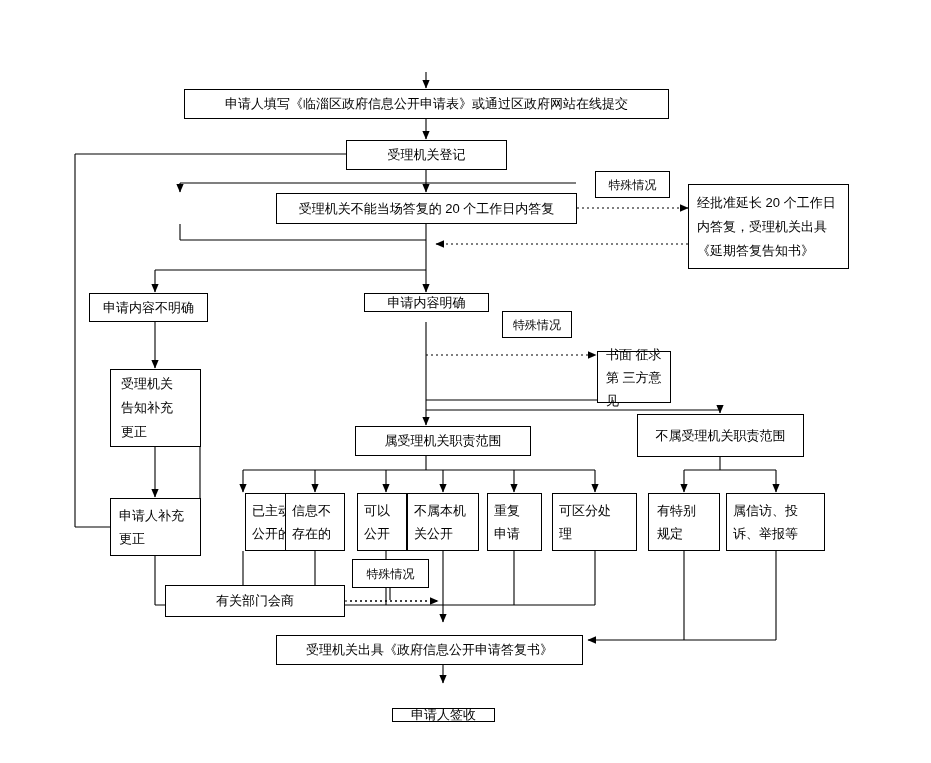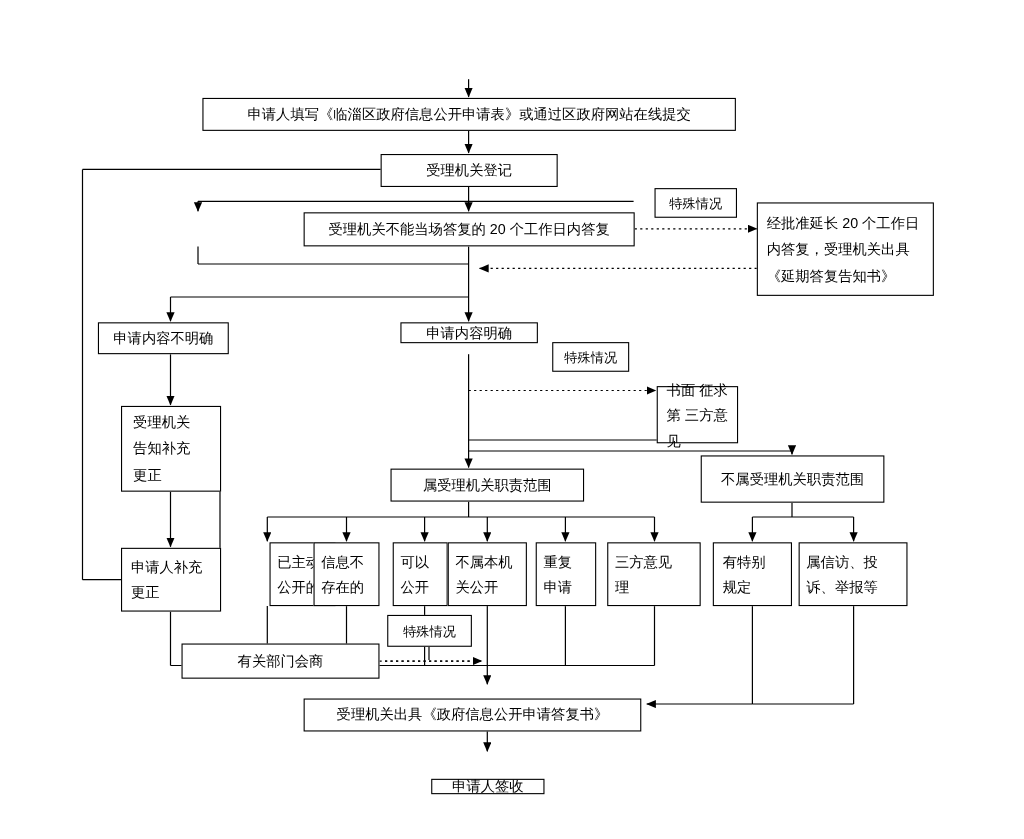--- a/index.html
+++ b/index.html
@@ -196,21 +196,21 @@
 
   <div class="node left" style="left:357px; top:493px; width:50px; height:58px; padding:4px 6px; line-height:23px;">可以
 公开</div>
 
   <div class="node left" style="left:407px; top:493px; width:72px; height:58px; padding:4px 6px; line-height:23px;">不属本机
 关公开</div>
 
   <div class="node left" style="left:487px; top:493px; width:55px; height:58px; padding:4px 6px; line-height:23px;">重复
 申请</div>
 
-  <div class="node left" style="left:552px; top:493px; width:85px; height:58px; padding:4px 6px; line-height:23px;">三方意见
+  <div class="node left" style="left:552px; top:493px; width:85px; height:58px; padding:4px 6px; line-height:23px;">可区分处
 理</div>
 
   <div class="node left" style="left:648px; top:493px; width:72px; height:58px; padding:4px 8px; line-height:23px;">有特别
 规定</div>
 
   <div class="node left" style="left:726px; top:493px; width:99px; height:58px; padding:4px 6px; line-height:23px;">属信访、投
 诉、举报等</div>
 
   <div class="node" style="left:352px; top:559px; width:77px; height:29px; font-size:12px;">特殊情况</div>
 

